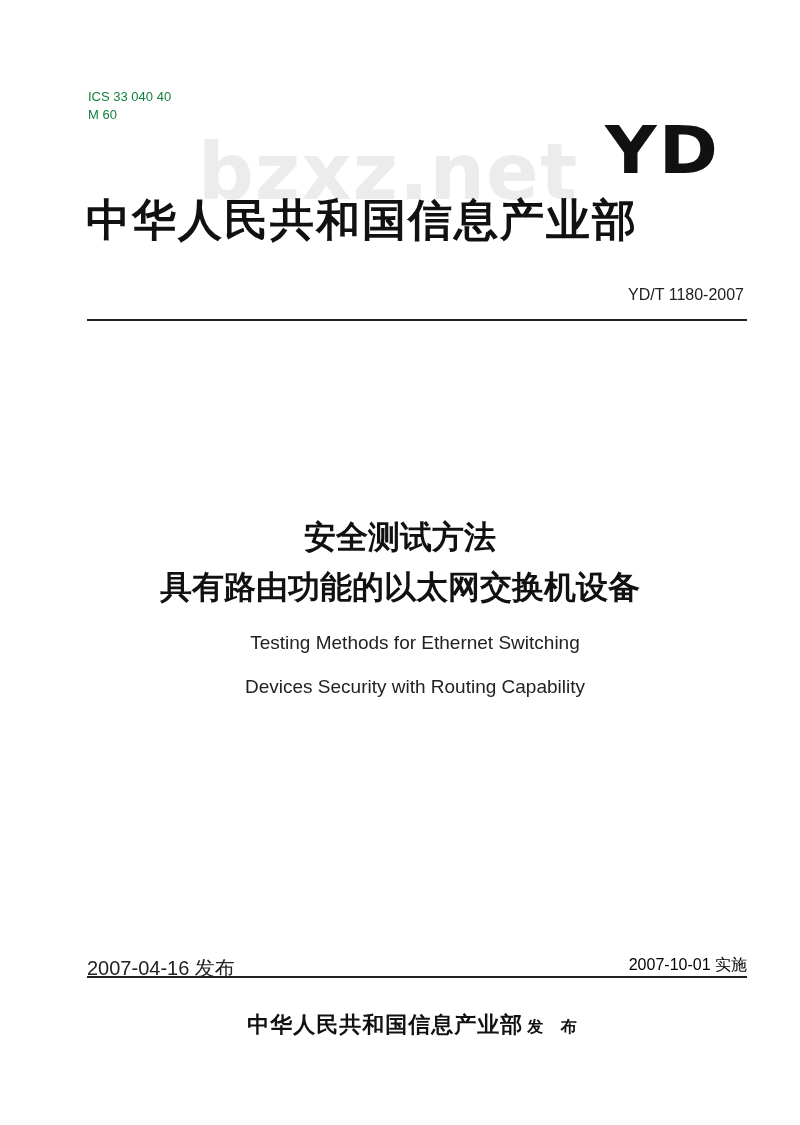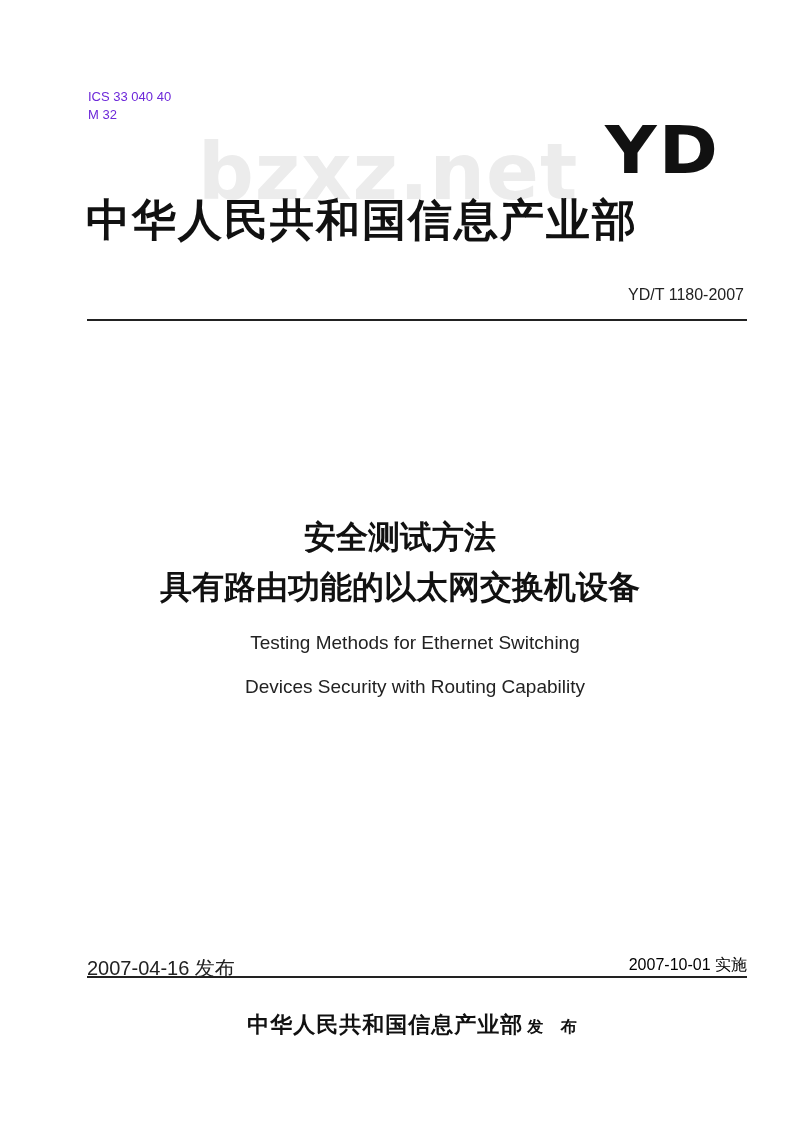--- a/index.html
+++ b/index.html
@@ -13,21 +13,21 @@
       position: relative;
       overflow: hidden;
       font-family: "Liberation Sans", "DejaVu Sans", sans-serif;
       color: #1a1a1a;
     }
     .abs { position: absolute; }
 
     .ics {
       left: 88px; top: 88px;
       font-size: 13px; line-height: 18px;
-      color: #6d28d9;
+      color: #15803d;
     }
     .watermark {
       left: 198px; top: 132px;
       font-size: 78px; font-weight: bold;
       color: #ececec;
       letter-spacing: 1px;
       line-height: 80px;
       font-family: "DejaVu Sans", sans-serif;
     }
     .yd-logo {
@@ -101,21 +101,21 @@
       margin-left: 4px;
       letter-spacing: 6px;
       font-family: "DejaVu Sans", sans-serif;
     }
   </style>
 </head>
 <body>
 
 <div class="abs ics">
   <div>ICS 33 040 40</div>
-  <div>M 32</div>
+  <div>M 60</div>
 </div>
 
 <div class="abs watermark">bzxz.net</div>
 
 <div class="abs yd-logo">YD</div>
 
 <div class="abs std-title">中华人民共和国信息产业部</div>
 
 <div class="abs std-number">YD/T 1180-2007</div>
 

